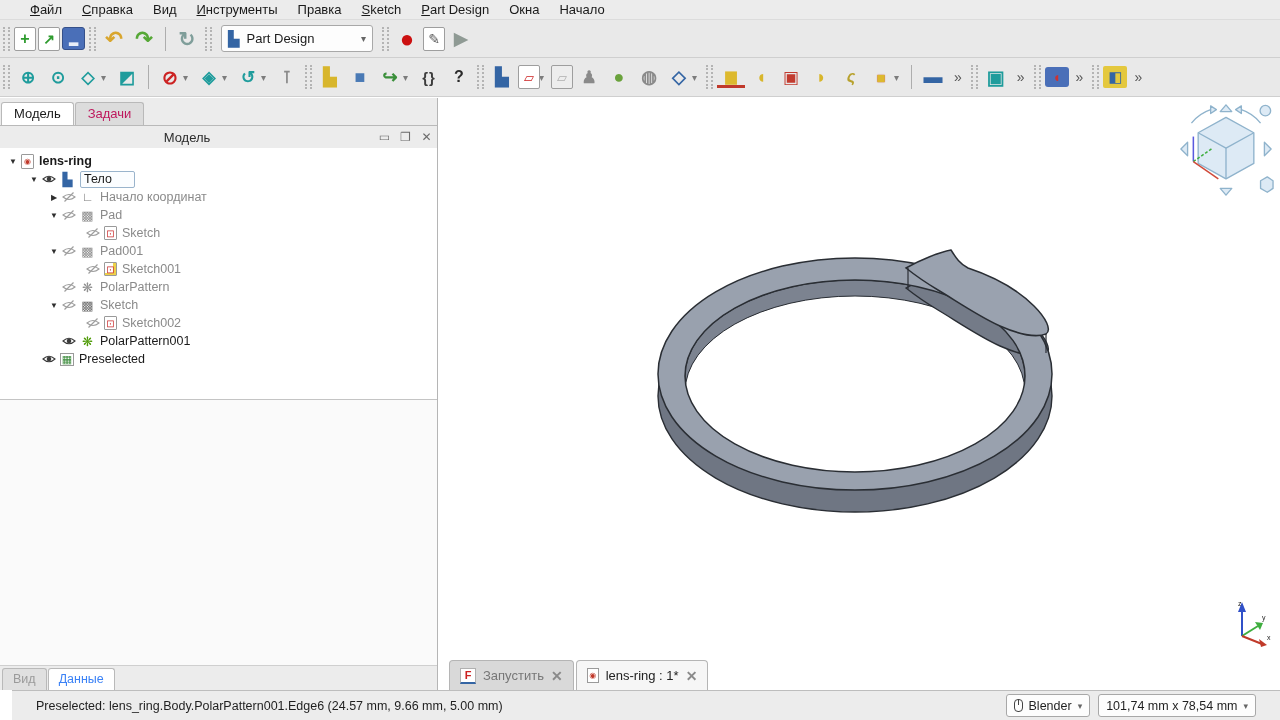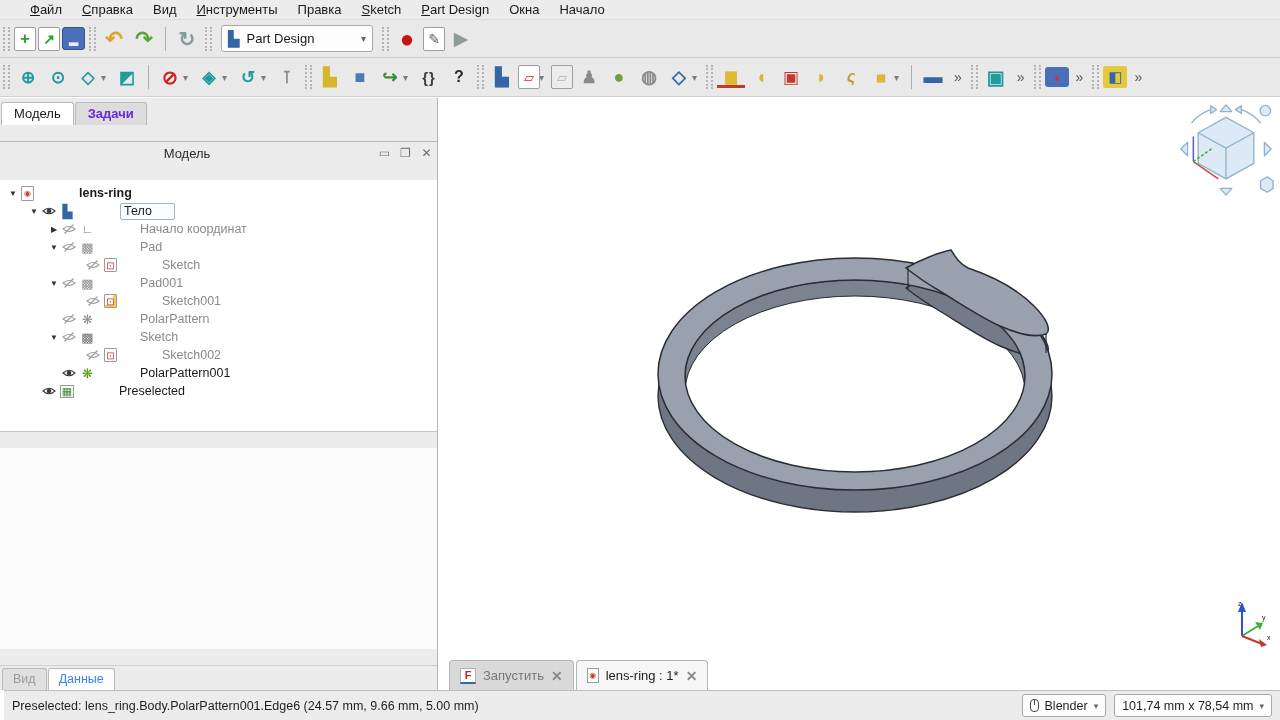--- a/index.html
+++ b/index.html
@@ -48,44 +48,44 @@
   .i-pocket2 { color:#3465a4; font-size:19px; }
   .i-fillet { background:#4a6fb8; color:#cc3333; width:24px; height:20px; min-width:24px; border-radius:3px; font-size:14px; }
   .i-bool { background:#e4c83e; color:#3465a4; width:24px; height:22px; min-width:24px; border-radius:2px; font-size:15px; }
 
   
   .wb-combo { display:flex; align-items:center; background:#fdfdfd; border:1px solid #a8a8a8; border-radius:3px; height:27px; width:152px; padding:0 6px; margin:0 6px; font-size:13px; color:#1a1a1a; }
   .wb-combo .wbicon { color:#3465a4; font-size:15px; margin-right:7px; }
   .wb-combo .wbarrow { margin-left:auto; color:#666; font-size:10px; }
 
   
-  .left-panel { position:absolute; left:0; top:98px; width:438px; bottom:30px; background:#ececec; border-right:1px solid #b5b5b5; display:flex; flex-direction:column;gap:16px; }
+  .left-panel { position:absolute; left:0; top:98px; width:438px; bottom:30px; background:#ececec; border-right:1px solid #b5b5b5; display:flex; flex-direction:column; }
   .panel-tabs { display:flex; padding:4px 0 0 0; height:27px; }
   .ptab { font-size:13px; padding:3px 12px 4px 12px; border:1px solid #b9b9b9; border-bottom:none; border-radius:3px 3px 0 0; margin-left:1px; }
   .ptab.active { background:#fff; color:#1a1a1a; position:relative; z-index:2; }
-  .ptab.inactive { background:#dcdcdc; color:#6d28d9;font-weight:bold; }
+  .ptab.inactive { background:#dcdcdc; color:#be185d; }
   .panel-title { height:23px; display:flex; align-items:center; font-size:13px; color:#2c2c2c; background:#ececec; border-top:1px solid #b9b9b9; }
   .panel-title .ttl { flex:1; text-align:center; }
   .ptbtn { color:#6a6a6a; font-size:12px; width:21px; text-align:center; }
   .tree { background:#fff; height:252px; border-bottom:1px solid #c4c4c4; padding-top:4px; font-size:12.5px; overflow:hidden; }
   .trow { height:18px; display:flex; align-items:center; }
   .exp { width:16px; font-size:8px; color:#2e2e2e; text-align:center; flex:none; }
   .eye { width:14px; height:14px; flex:none; margin-right:4px; }
   .ticon { width:15px; height:15px; min-width:15px; display:flex; align-items:center; justify-content:center; margin-right:5px; flex:none; font-size:13px; }
   .ti-doc { background:#fff; border:1px solid #9a9a9a; border-radius:1px; color:#c0392b; font-size:8px; width:13px; height:15px; min-width:13px; }
   .ti-body { color:#3465a4; }
   .ti-origin { color:#7a7a7a; font-weight:bold; font-size:12px; }
   .ti-pad { color:#8e8e8e; }
   .ti-pocket { color:#6f6f6f; }
   .ti-sketch { background:#fff; border:1px solid #9a9a9a; border-radius:1px; color:#cc3333; font-size:10px; width:13px; height:14px; min-width:13px; }
   .ti-warn { box-shadow: inset -4px -3px 0 -1px #edd24a; }
   .ti-polar { color:#909090; font-size:13px; }
   .ti-polarc { color:#4e9a06; font-size:13px; }
   .ti-sheet { background:#fff; border:1px solid #9a9a9a; color:#3a8a3a; font-size:11px; width:14px; height:13px; min-width:14px; }
-  .tlabel { color:#1a1a1a; white-space:nowrap;margin-left:40px; }
+  .tlabel { color:#1a1a1a; white-space:nowrap; }
   .tlabel.gray { color:#8a8a8a; }
   .tlabel.bold { font-weight:bold; }
   .tlabel.boxed { background:#fbfdff; border:1px solid #9ab4cc; padding:0 22px 1px 3px; border-radius:2px; }
   .L0 { padding-left:5px; } .L1 { padding-left:26px; } .L2 { padding-left:46px; } .L3 { padding-left:86px; }
   .prop-area { flex:1; background:#fafafa; }
   .bottom-tabs { height:25px; background:#ececec; display:flex; align-items:flex-end; padding-left:2px; border-top:1px solid #cfcfcf; }
   .btab { font-size:12.5px; padding:3px 10px 4px 10px; border:1px solid #b9b9b9; border-bottom:none; border-radius:3px 3px 0 0; margin-right:1px; }
   .btab.active { background:#fff; color:#3b82f6; }
   .btab.inactive { background:#e0e0e0; color:#9a9a9a; }
 
@@ -98,21 +98,21 @@
   
   .mdi-tabs { position:absolute; left:10px; bottom:0; display:flex; align-items:flex-end; }
   .mtab { display:flex; align-items:center; gap:7px; font-size:13px; height:30px; padding:0 10px; border:1px solid #b5b5b5; border-bottom:none; border-radius:4px 4px 0 0; margin-right:2px; }
   .mtab.inactive { background:#d9d9d9; color:#777; }
   .mtab.active { background:#f6f6f6; color:#222; }
   .mtab .x { color:#8a8a8a; font-weight:bold; font-size:14px; }
   .mtab-fc { background:#fff; border:1px solid #b0b0b0; border-bottom:2px solid #3465a4; color:#cc2222; font-weight:bold; font-size:11px; width:16px; height:16px; display:flex; align-items:center; justify-content:center; }
   .mtab-doc { background:#fff; border:1px solid #9a9a9a; color:#c0392b; font-size:8px; width:12px; height:15px; display:flex; align-items:center; justify-content:center; }
 
   
-  .statusbar { position:absolute; left:4px; right:0; bottom:0; height:30px; background:#ececec; border-top:1px solid #bdbdbd; display:flex; align-items:center; font-size:12.5px; color:#1f1f1f; padding:0 8px;margin-top:45px; }
+  .statusbar { position:absolute; left:12px; right:0; bottom:0; height:30px; background:#ececec; border-top:1px solid #bdbdbd; display:flex; align-items:center; font-size:12.5px; color:#1f1f1f; padding:0 24px;margin-top:45px; }
   .status-msg { flex:1; }
   .sb-combo { display:flex; align-items:center; gap:6px; background:#fdfdfd; border:1px solid #a8a8a8; border-radius:3px; height:23px; padding:0 7px; margin-left:8px; font-size:12.5px; }
   .sb-combo .arr { font-size:9px; color:#666; }
   .mouse-ico { width:9px; height:13px; border:1.4px solid #444; border-radius:4px; position:relative; }
   .mouse-ico::after { content:""; position:absolute; left:3px; top:0; width:1px; height:5px; background:#444; }
 </style>
 </head>
 <body>
 
 <div class="menubar">

